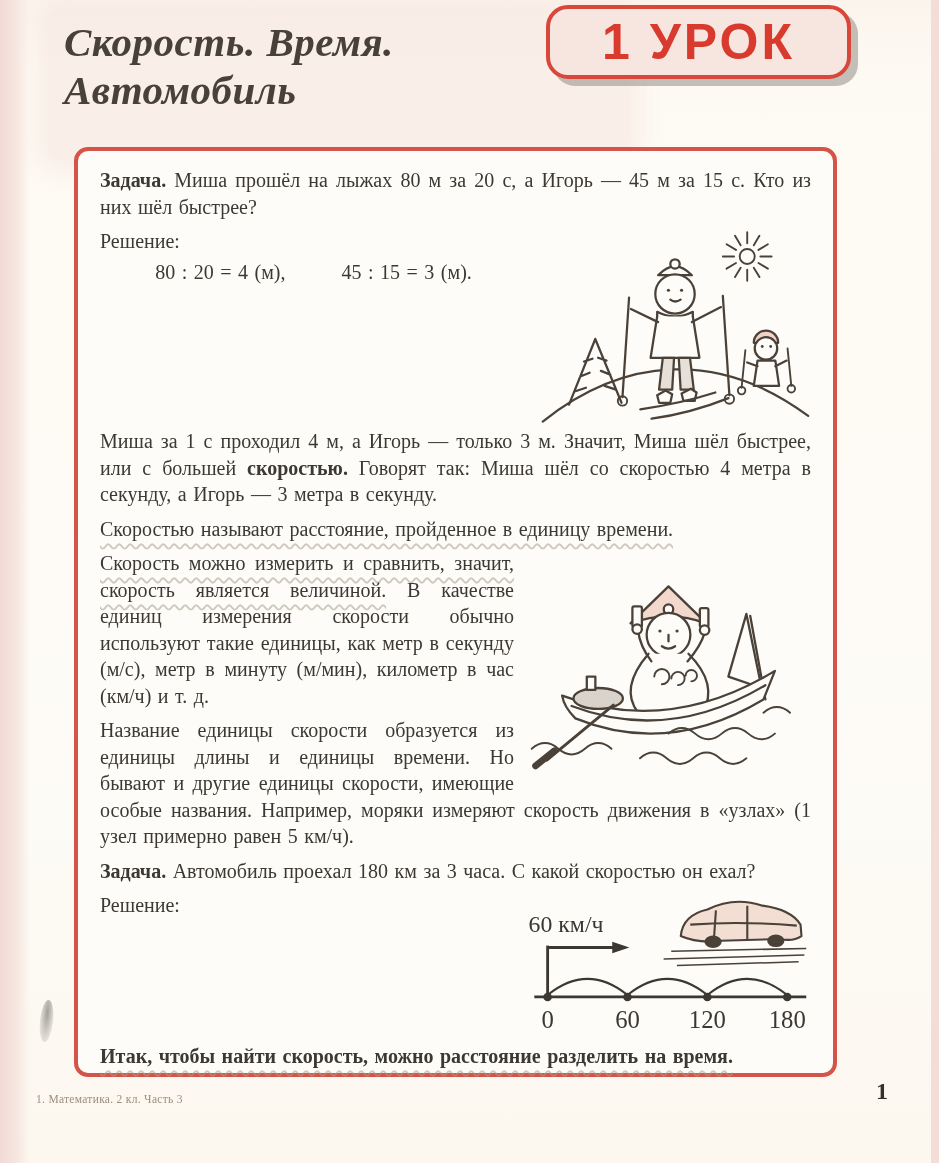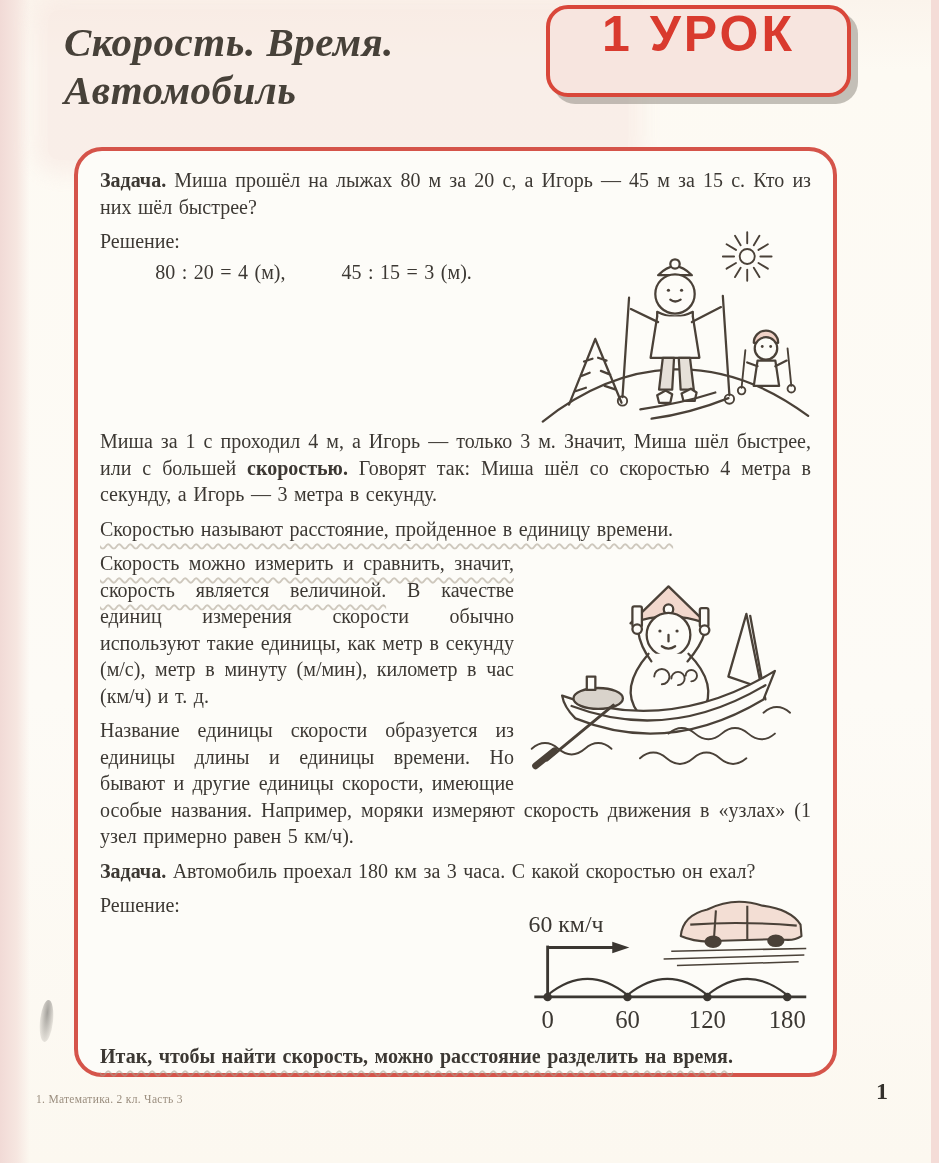--- a/index.html
+++ b/index.html
@@ -8,28 +8,28 @@
     background:linear-gradient(180deg,#fbf4ec 0%,#fdfaf3 6%,#fdfbf6 60%,#fcf8f0 100%);
     font-family:"Liberation Serif", serif; color:#3c3833;
   }
   .left-strip { position:absolute; left:0; top:0; width:30px; height:100%;
     background:linear-gradient(90deg,#f1dad6 0%,#f6e6e0 55%,rgba(250,243,234,0) 100%); }
   .right-strip { position:absolute; right:0; top:0; width:8px; height:100%; background:#f4dcd7; }
   .title-wash { position:absolute; left:48px; top:10px; width:580px; height:150px;
     background:#f7e6e0; opacity:.55; border-radius:10px; box-shadow:0 0 22px 14px #f7e6e0; }
   .title { position:absolute; left:60px; top:14px; margin:4px;
     font:italic 700 41px/1.18 "Liberation Serif", serif; color:#474139; letter-spacing:.5px; }
-  .badge { position:absolute; left:546px; top:5px; width:305px; height:92px;
+  .badge { position:absolute; left:546px; top:5px; width:305px; height:74px;
     background:#f7e5df; border:4px solid #d9473a; border-radius:22px;
     box-shadow:7px 7px 0 rgba(148,142,133,.55);
-    display:flex; justify-content:center; box-sizing:border-box; }
+    display:flex; align-items:center; justify-content:center; box-sizing:border-box; }
   .badge-text { font:700 50px/1 "Liberation Sans", sans-serif; color:#d93a2e; letter-spacing:3px; }
   .main-box { position:absolute; left:74px; top:147px; width:763px; height:930px;
     box-sizing:border-box; background:#fdfcf8;
-    border:4px solid #d5544a; border-radius:28px; padding:16px 22px 10px 22px; }
+    border:4px solid #d5544a; border-radius:14px; padding:16px 22px 10px 22px; }
   .para { margin:0 0 8px; text-align:justify; font-size:20px; line-height:26.5px; word-spacing:1.5px; }
   .label-p { text-align:left; margin-bottom:4px; }
   .equation { text-align:center; margin-top:4px; margin-bottom:8px; }
   .eq-gap { margin-left:56px; }
   .wavy { text-decoration:underline wavy rgba(168,156,140,.55); text-decoration-thickness:1.5px; text-underline-offset:7px; }
   .bold { font-weight:700; }
   .clear { clear:both; }
   .sect { overflow:visible; }
   .float-img { float:right; }
   .skier { width:272px; height:200px; margin:-4px 0 4px 12px; }

